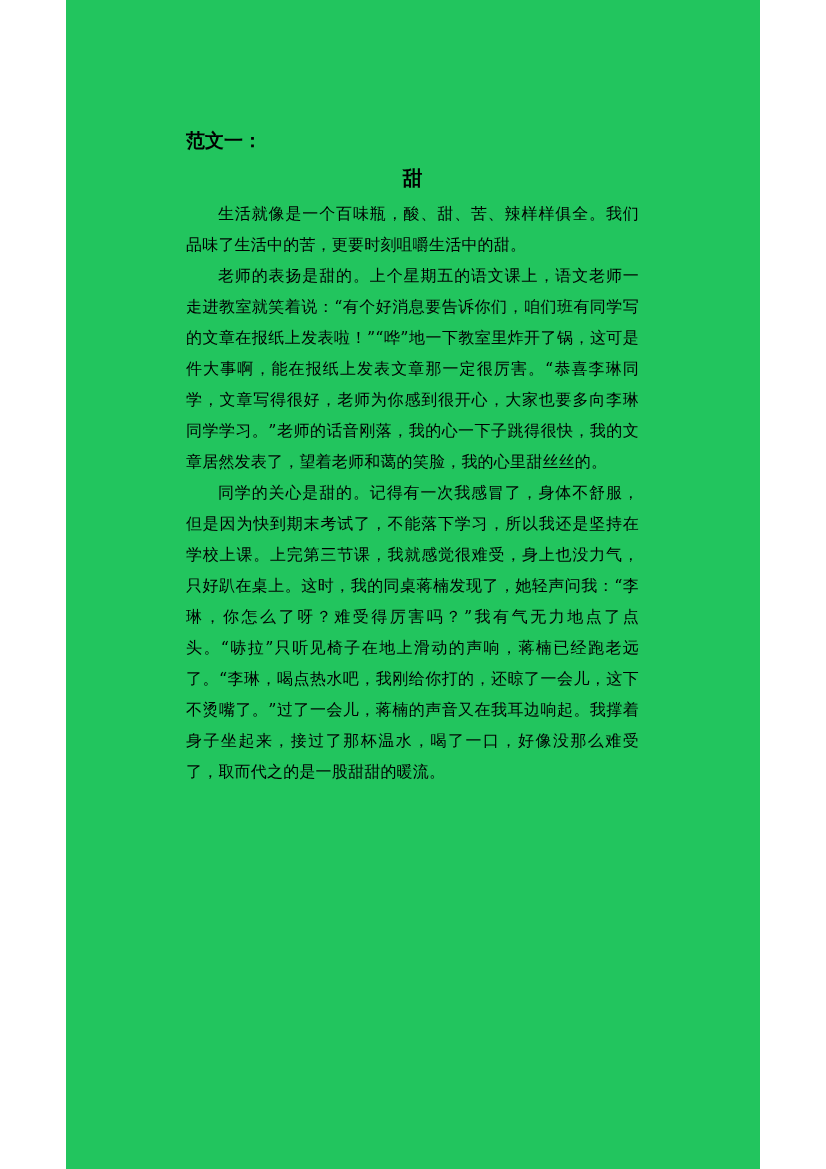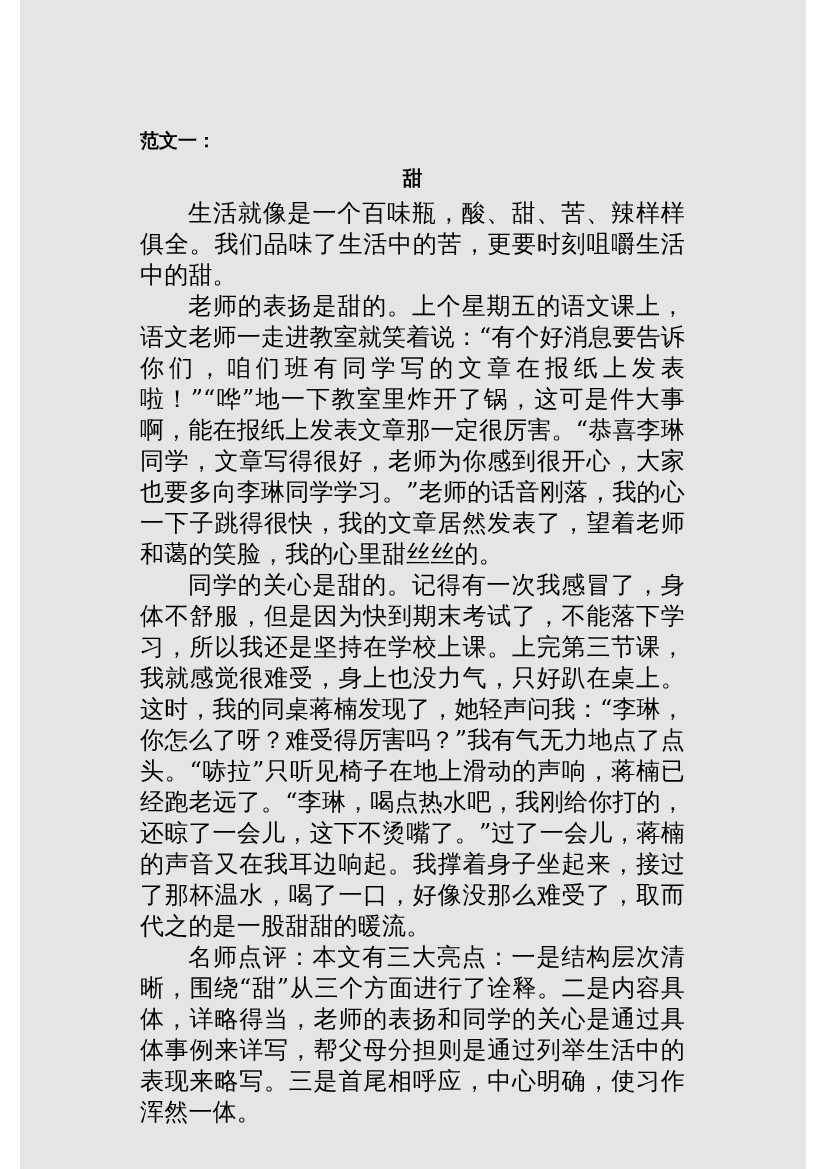--- a/index.html
+++ b/index.html
@@ -2,24 +2,24 @@
 <html><head>
 <meta charset="utf-8">
 <style>
   html, body {
     margin: 0;
     padding: 0;
     background: #ffffff;
   }
   .page {
     position: relative;
-    width: 786px;
+    width: 694px;
     height: 1169px;
     margin: 0 auto;
-    background: #e5e5e5;
+    background: #22c55e;
     color: #000000;
     box-sizing: border-box;
     padding: 128px 121px 0 120px;
     font-family: "DejaVu Serif", "Liberation Serif", serif;
     overflow: hidden;
   }
   .section-label {
     font-family: "DejaVu Sans", "Liberation Sans", sans-serif;
     font-weight: bold;
     font-size: 19px;
@@ -30,21 +30,21 @@
   .essay-title {
     font-family: "DejaVu Sans", "Liberation Sans", sans-serif;
     font-weight: bold;
     font-size: 20px;
     line-height: 24px;
     margin: 0 0 8px 0;
     text-align: center;
   }
   .para {
     margin: 0;
-    font-size: 24px;
+    font-size: 16px;
     line-height: 31px;
     text-align: justify;
     text-indent: 2em;
     letter-spacing: 0.2px;
   }
   .underline {
     text-underline-offset: 3px;
   }
 </style>
 </head>
@@ -57,15 +57,14 @@
   <div class="essay-title">甜</div>
 
   <p class="para">生活就像是一个百味瓶，酸、甜、苦、辣样样俱全。我们品味了生活中的苦，更要时刻咀嚼生活中的甜。</p>
 
   <p class="para"><span>老师的表扬是甜的。上个星期五的语文课上，语文老师一走进教室就笑着说：“有个好消息要告诉你们，咱们班有同学写的文章在报纸上发表啦！”“哗”地一下教室里炸开了锅，这可是件大事啊，能在报纸上发表文章那一定很厉害。“恭喜李琳同学，文章写得很好，老师为你感到很开心，大家也要多向李琳同学学习。”老师的话音刚落，我的心一下子跳得很快，我的文章居然发表了，望着老师和蔼的笑脸，我的心里甜</span><span class="underline">丝丝</span><span>的。</span></p>
 
 
   <p class="para">同学的关心是甜的。记得有一次我感冒了，身体不舒服，但是因为快到期末考试了，不能落下学习，所以我还是坚持在学校上课。上完第三节课，我就感觉很难受，身上也没力气，只好趴在桌上。这时，我的同桌蒋楠发现了，她轻声问我：“李琳，你怎么了呀？难受得厉害吗？”我有气无力地点了点头。“哧拉”只听见椅子在地上滑动的声响，蒋楠已经跑老远了。“李琳，喝点热水吧，我刚给你打的，还晾了一会儿，这下不烫嘴了。”过了一会儿，蒋楠的声音又在我耳边响起。我撑着身子坐起来，接过了那杯温水，喝了一口，好像没那么难受了，取而代之的是一股甜甜的暖流。</p>
 
 
-  <p class="para">名师点评：本文有三大亮点：一是结构层次清晰，围绕“甜”从三个方面进行了诠释。二是内容具体，详略得当，老师的表扬和同学的关心是通过具体事例来详写，帮父母分担则是通过列举生活中的表现来略写。三是首尾相呼应，中心明确，使习作浑然一体。</p>
 
 </div>
 
 </body></html>

